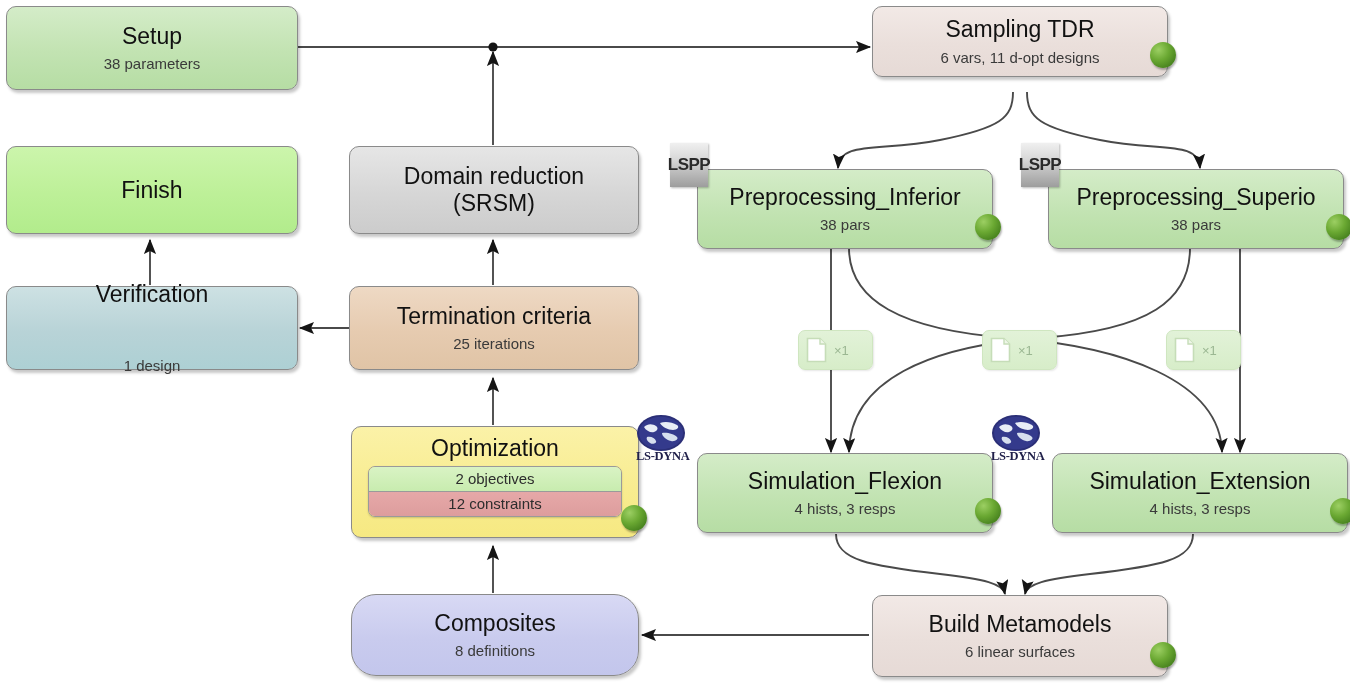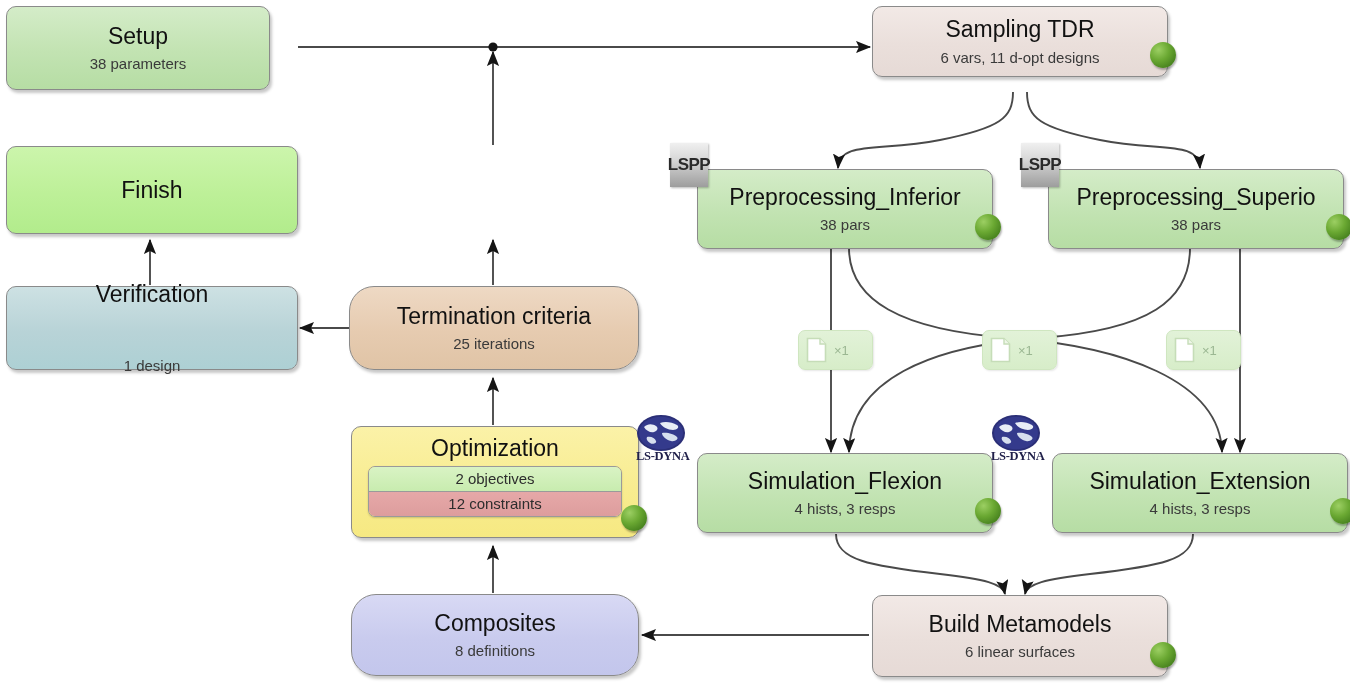--- a/index.html
+++ b/index.html
@@ -61,21 +61,21 @@
     margin-top: 7px;
     text-align: center;
     white-space: nowrap;
   }
 
   
   .fill-green    { background: linear-gradient(to bottom, #d4ecc8 0%, #c2e3b2 55%, #b6dda4 100%); }
   .fill-brgreen  { background: linear-gradient(to bottom, #ccf5ac 0%, #bdf098 55%, #b2ec8c 100%); }
   .fill-gray     { background: linear-gradient(to bottom, #e6e6e6 0%, #d6d6d6 55%, #cccccc 100%); }
   .fill-teal     { background: linear-gradient(to bottom, #cde1e3 0%, #b8d3d7 55%, #add0d4 100%); }
-  .fill-tan      { background: linear-gradient(to bottom, #eed9c4 0%, #e6cbb0 55%, #e0c4a6 100%); border-radius: 25px; }
+  .fill-tan      { background: linear-gradient(to bottom, #eed9c4 0%, #e6cbb0 55%, #e0c4a6 100%); }
   .fill-yellow   { background: linear-gradient(to bottom, #fbf2a8 0%, #f8ec90 55%, #f6e982 100%); }
   .fill-lav      { background: linear-gradient(to bottom, #d8d9f4 0%, #c9cbee 55%, #c3c6ec 100%); border-radius: 25px; }
   .fill-pinkgray { background: linear-gradient(to bottom, #f2e9e6 0%, #eadfdb 55%, #e6dad6 100%); }
 
   
   .status-sphere {
     position: absolute;
     right: -9px;
     bottom: 8px;
     width: 26px;
@@ -223,34 +223,38 @@
       <path d="M1240,248 L1240,452" marker-end="url(#ah)"></path>
 
       <path d="M1190,248 C1190,300 1150,330 1040,338 C930,346 850,380 849,452" marker-end="url(#ah)"></path>
 
       <path d="M836,534 C836,560 870,566 940,574 C985,579 1003,584 1005,594" marker-end="url(#ah)"></path>
 
       <path d="M1193,534 C1193,560 1160,566 1090,574 C1045,579 1027,584 1025,594" marker-end="url(#ah)"></path>
     </g>
   </svg>
 
-  <div class="node fill-green" style="left:6px; top:6px; width:264px; height:84px;">
+  <div class="node fill-green" style="left:6px; top:6px; width:292px; height:84px;">
     <div class="title">Setup</div>
     <div class="sub">38 parameters</div>
   </div>
 
   <div class="node fill-brgreen" style="left:6px; top:146px; width:292px; height:88px;">
     <div class="title">Finish</div>
   </div>
 
   <div class="node fill-teal" style="left:6px; top:286px; width:292px; height:84px;gap:44px;">
     <div class="title">Verification</div>
     <div class="sub">1 design</div>
   </div>
 
+  <div class="node fill-gray" style="left:349px; top:146px; width:290px; height:88px;">
+    <div class="title two-line">Domain reduction</div>
+    <div class="title two-line">(SRSM)</div>
+  </div>
 
   <div class="node fill-tan" style="left:349px; top:286px; width:290px; height:84px;">
     <div class="title">Termination criteria</div>
     <div class="sub">25 iterations</div>
   </div>
 
   <div class="node fill-yellow" style="left:351px; top:426px; width:288px; height:112px; justify-content:flex-start; padding-top:9px;">
     <div class="title">Optimization</div>
     <div class="opt-panel">
       <div class="opt-row objectives">2 objectives</div>

